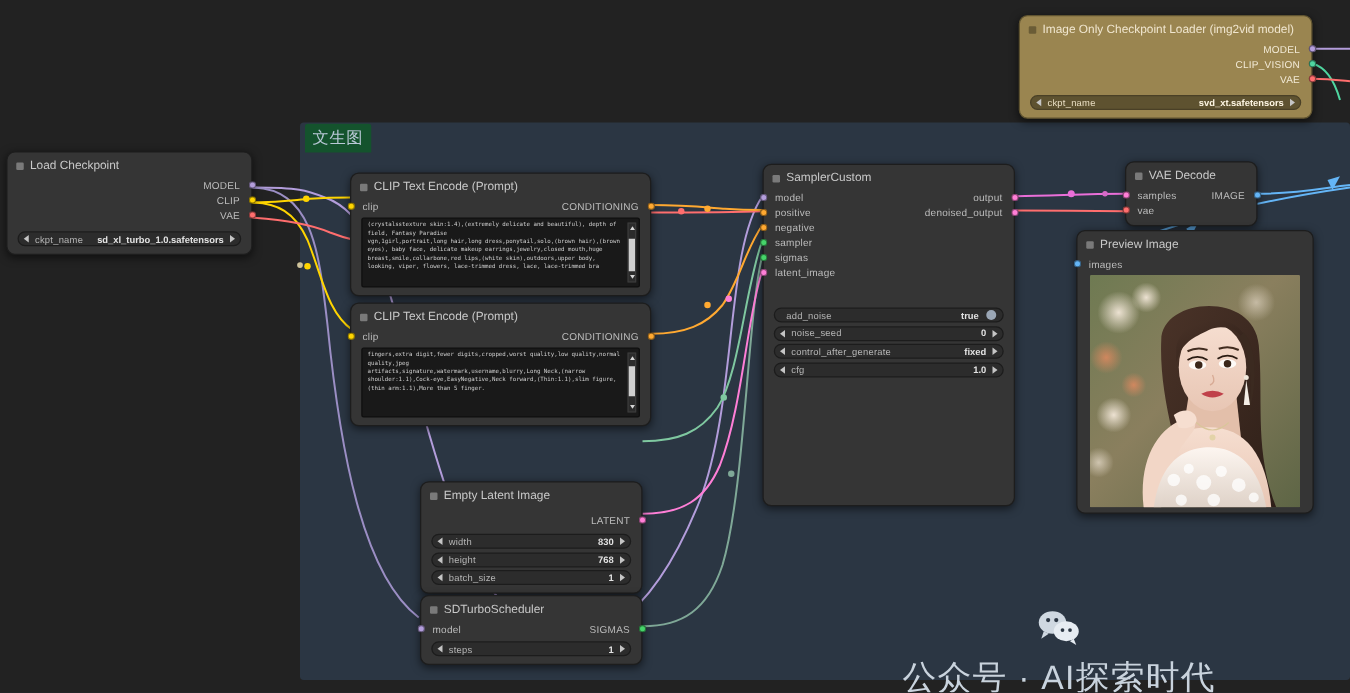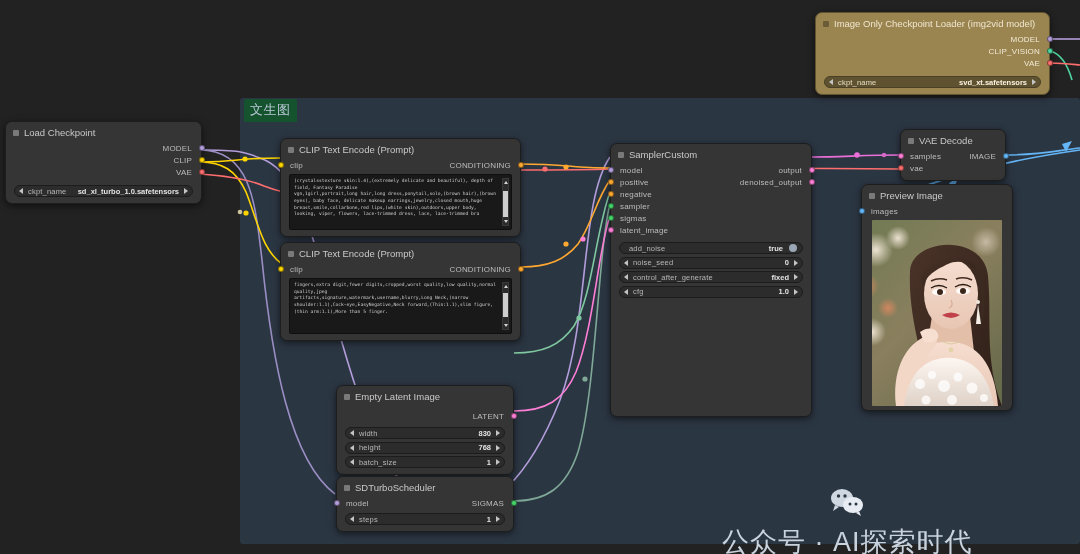--- a/index.html
+++ b/index.html
@@ -378,21 +378,21 @@
       </div>
       <div class="widget" style="margin-top:4px;">
         <span class="arrow-l"></span>
         <span class="w-name">steps</span>
         <span class="w-val">1</span>
         <span class="arrow-r"></span>
       </div>
     </div>
   </div>
 
-  <div class="node" style="left:610px; top:143px; width:202px; height:274px;">
+  <div class="node" style="left:610px; top:131px; width:202px; height:274px;">
     <div class="node-title">
       <span class="collapse-dot"></span>
       <span>SamplerCustom</span>
     </div>
     <div class="node-body">
       <div class="io-row both">
         <span class="dot l c-model"></span>
         <span class="port-label">model</span>
         <span class="port-label">output</span>
         <span class="dot r c-latent"></span>
@@ -412,21 +412,21 @@
         <span class="port-label">sampler</span>
       </div>
       <div class="io-row">
         <span class="dot l c-sigmas"></span>
         <span class="port-label">sigmas</span>
       </div>
       <div class="io-row">
         <span class="dot l c-latent"></span>
         <span class="port-label">latent_image</span>
       </div>
-      <div class="widget toggle" style="margin-top:6px;">
+      <div class="widget toggle" style="margin-top:22px;">
         <span class="w-name">add_noise</span>
         <span style="display:flex;align-items:center;">
           <span class="w-val" style="padding-right:2px;">true</span>
           <span class="toggle-knob"></span>
         </span>
       </div>
       <div class="widget">
         <span class="arrow-l"></span>
         <span class="w-name">noise_seed</span>
         <span class="w-val">0</span>
@@ -459,21 +459,21 @@
         <span class="port-label">IMAGE</span>
         <span class="dot r c-image"></span>
       </div>
       <div class="io-row">
         <span class="dot l c-vae"></span>
         <span class="port-label">vae</span>
       </div>
     </div>
   </div>
 
-  <div class="node" style="left:861px; top:184px; width:152px; height:227px;text-align:right;">
+  <div class="node" style="left:861px; top:184px; width:190px; height:227px;text-align:right;">
     <div class="node-title">
       <span class="collapse-dot"></span>
       <span>Preview Image</span>
     </div>
     <div class="node-body">
       <div class="io-row">
         <span class="dot l c-image"></span>
         <span class="port-label">images</span>
       </div>
       <div class="preview-wrap">

